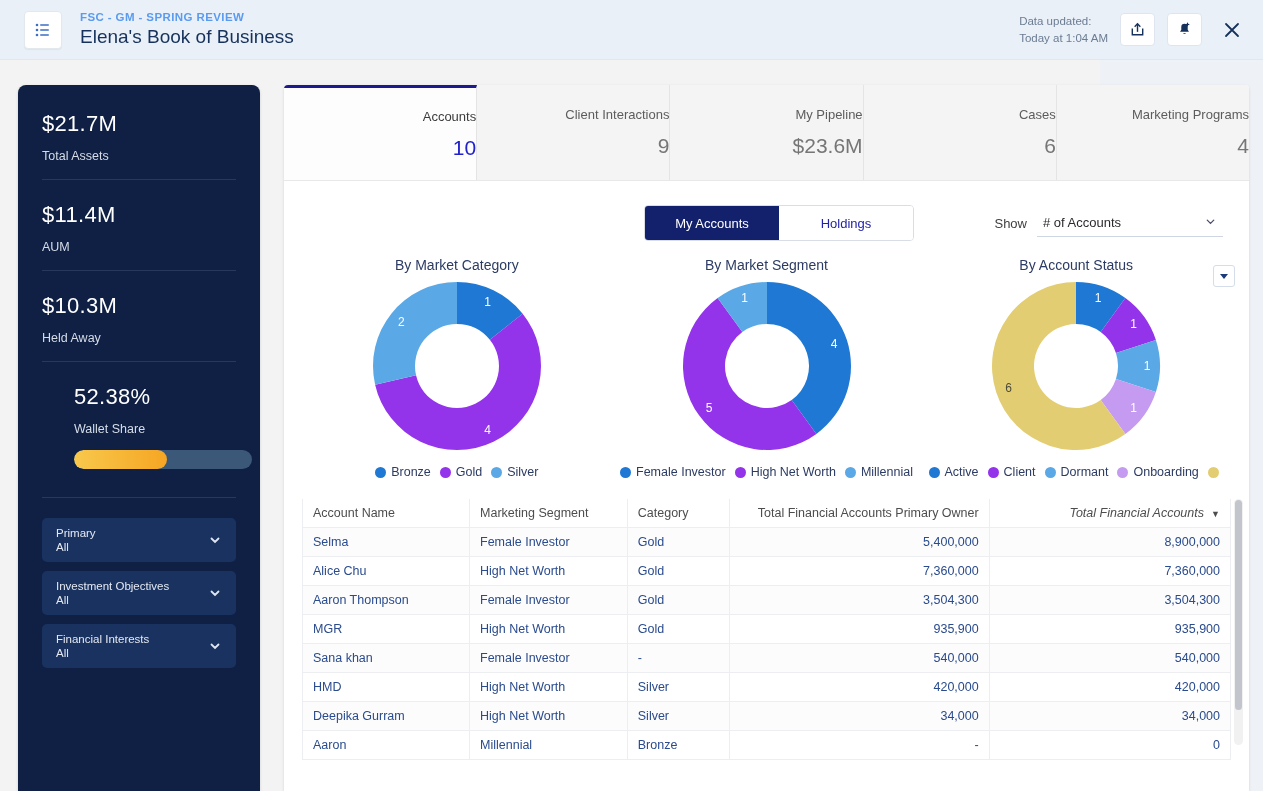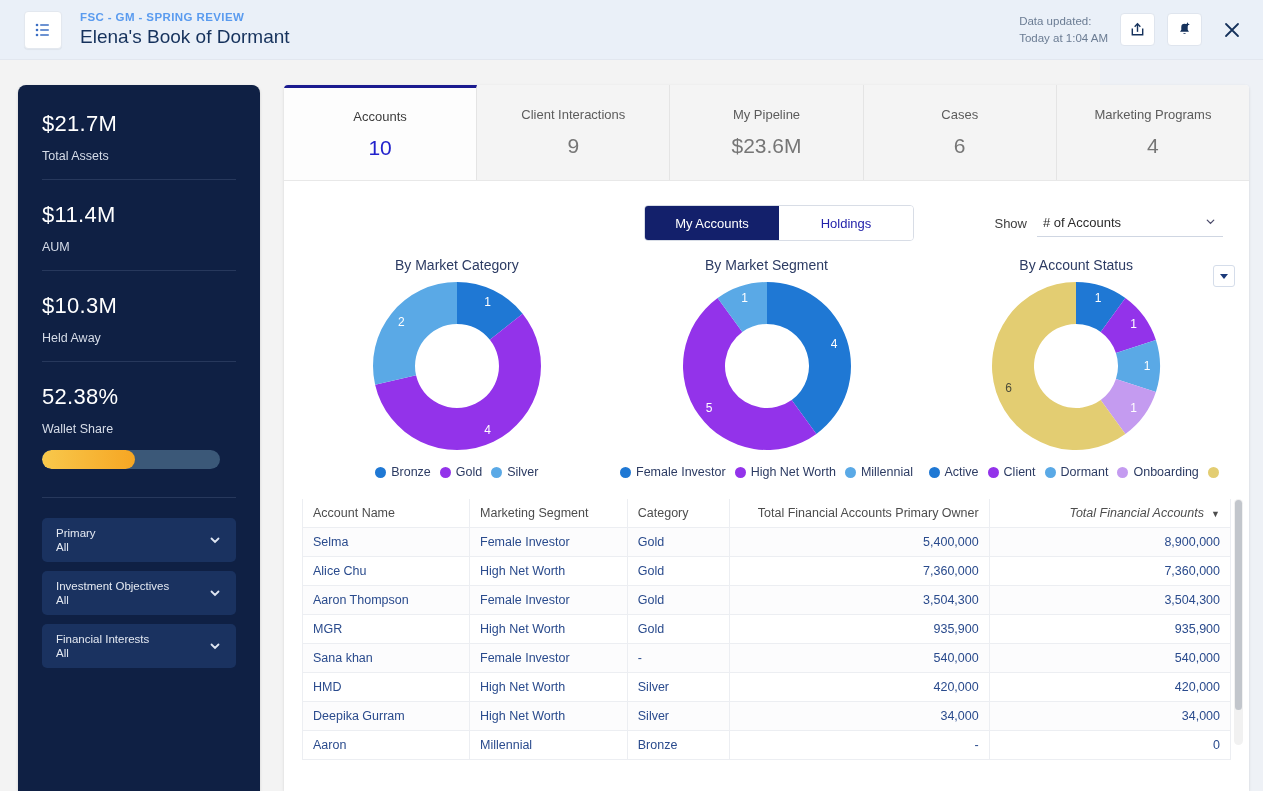--- a/index.html
+++ b/index.html
@@ -46,21 +46,21 @@
   .leftpanel {
     position: absolute; left: 18px; top: 85px; width: 242px; height: 706px;
     background: #0f2044; border-radius: 8px 8px 0 0;
     box-shadow: 0 1px 3px rgba(0,0,0,.15);
     padding: 0 24px;
   }
   .kpi { padding: 22px 0 16px 0; border-bottom: 1px solid #27385c; }
   .kpi:first-child { padding-top: 26px; }
   .kpi-value { font-size: 22px; color: #ffffff; font-weight: 400; letter-spacing: .3px; }
   .kpi-label { font-size: 12.5px; color: #d6dce8; margin-top: 12px; }
-  .kpi.last { border-bottom: none; padding-bottom: 10px; }
+  .kpi.last { border-bottom: none; padding-bottom: 10px; margin-left: 32px; }
   .walletbar {
     margin-top: 14px; width: 178px; height: 19px;
     background: #3b5878; border-radius: 10px; overflow: hidden;
   }
   .walletbar-fill {
     height: 100%; width: 52.38%;
     background: linear-gradient(90deg,#f8c84c,#f6a623);
     border-radius: 10px;
   }
   .divider-dashed { border-top: 1px solid #27385c; margin-top: 18px; }
@@ -78,21 +78,21 @@
   
   .main {
     position: absolute; left: 284px; top: 85px; width: 965px; height: 706px;
     background: #ffffff; border-radius: 4px 4px 0 0;
     box-shadow: 0 1px 3px rgba(0,0,0,.12);
     overflow: hidden;
   }
   .tabs { display: flex; height: 96px; border-bottom: 1px solid #e8e8e8; }
   .tab {
     flex: 1; background: #f4f4f4; border-right: 1px solid #e4e4e4;
-    display: flex; flex-direction: column; align-items: center;
+    display: flex; flex-direction: column; align-items: flex-end;
     justify-content: center; gap: 12px; cursor: pointer; position: relative;
   }
   .tab:last-child { border-right: none; }
   .tab.active { background: #fdfdfd; border-top: 3px solid #1b1b8f; }
   .tab-label { font-size: 13px; color: #5c5c5c; }
   .tab.active .tab-label { color: #3c3c3c; }
   .tab-value { font-size: 21px; color: #767676; font-weight: 400; }
   .tab.active .tab-value { color: #2222cc; }
 
   
@@ -181,21 +181,21 @@
             <rect x="6" y="3.2" width="9" height="1.6" rx=".8"></rect>
         <circle cx="3" cy="9" r="1.3"></circle>
             <rect x="6" y="8.2" width="9" height="1.6" rx=".8"></rect>
         <circle cx="3" cy="14" r="1.3"></circle>
             <rect x="6" y="13.2" width="9" height="1.6" rx=".8"></rect>
       </g>
         </svg>
     </div>
     <div class="hdr-titles">
       <div class="hdr-eyebrow">FSC - GM - SPRING REVIEW</div>
-      <div class="hdr-title">Elena's Book of Dormant</div>
+      <div class="hdr-title">Elena's Book of Business</div>
     </div>
     <div class="hdr-right">
       <div class="hdr-updated">
         <div>Data updated:</div>
         <div>Today at 1:04 AM</div>
       </div>
       <div class="hdr-btn">
         <svg width="17" height="17" viewBox="0 0 18 18" fill="none" stroke="#16325c" stroke-width="1.5">
           <path d="M3.5 8v6.5h11V8"></path>
             <path d="M9 11.5V3"></path>

